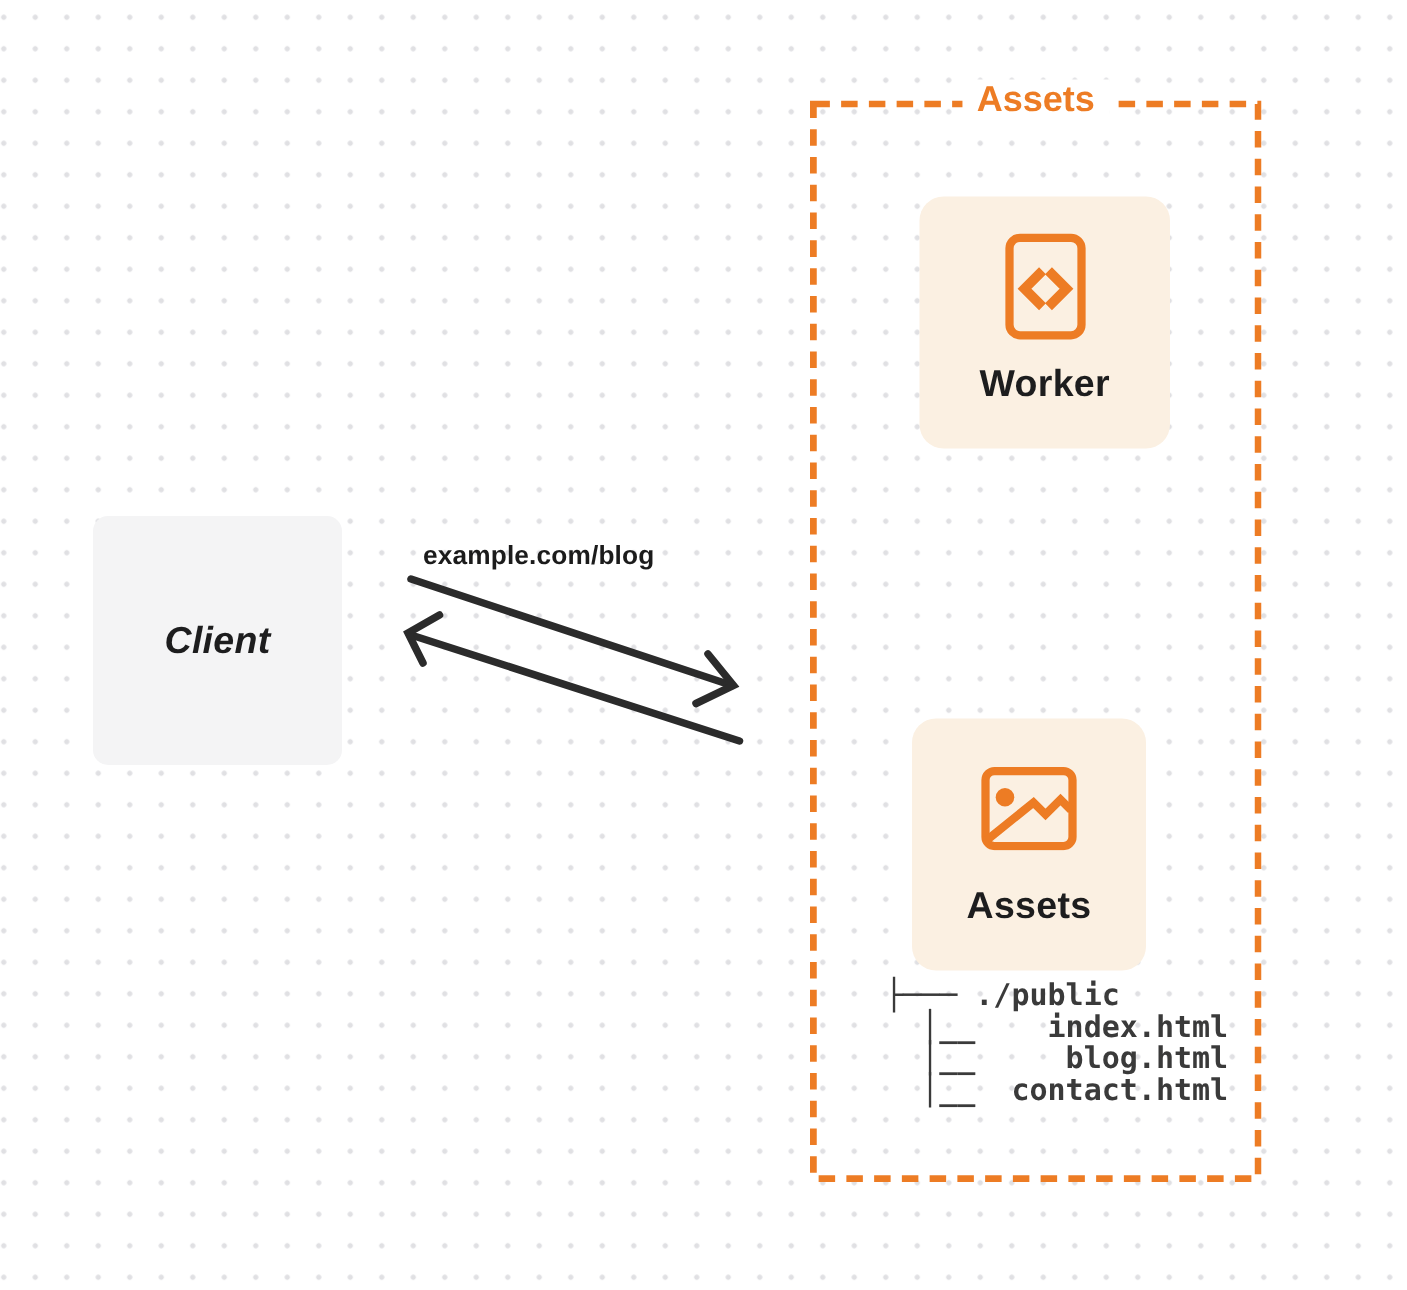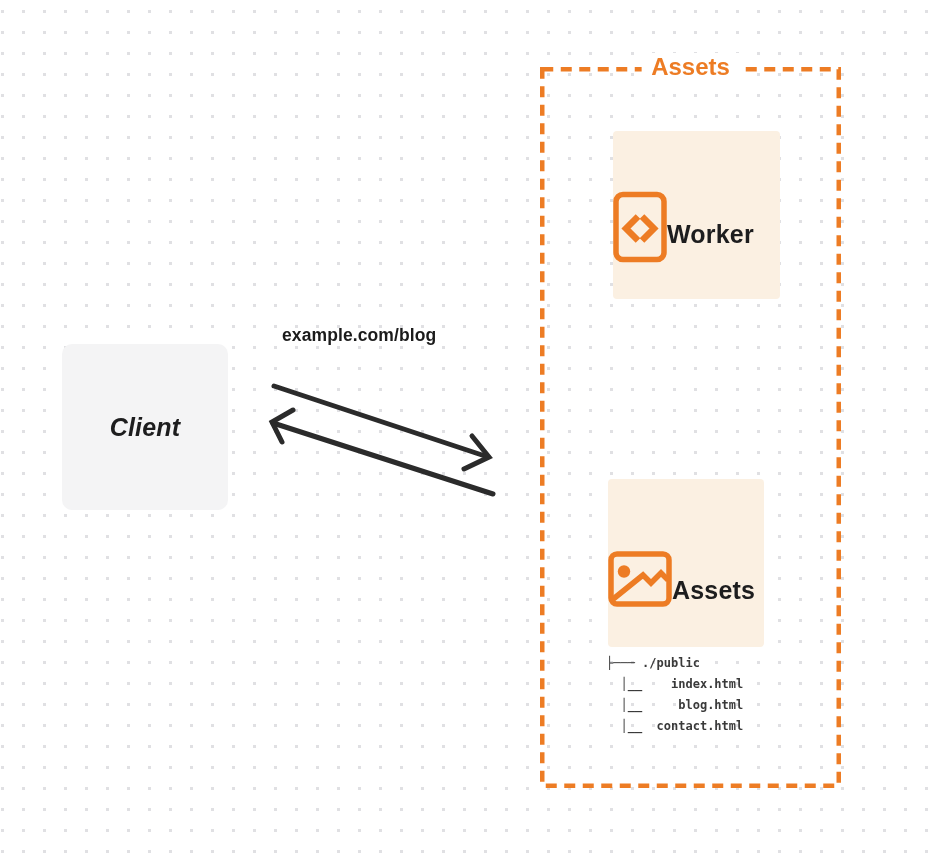--- a/index.html
+++ b/index.html
@@ -32,21 +32,21 @@
     border-radius:10px;
     display:flex; align-items:center; justify-content:center;font-style:italic;
   }
   .box-label{
     font-size:25px; font-weight:bold; letter-spacing:0.2px;
     color:var(--text-dark);
   }
 
   
   .url-label{
-    left:282px; top:325px;
+    left:282px; top:360px;
     font-size:17.5px; font-weight:bold; color:#1B1B1B;
     letter-spacing:0.1px;
   }
 
   
   .arrows-layer{ left:0; top:0; pointer-events:none; }
   .arrow-stroke{
     stroke:var(--arrow); stroke-width:5; fill:none;
     stroke-linecap:round; stroke-linejoin:miter;
   }
@@ -62,39 +62,38 @@
     position:absolute; top:-14px; left:50%; transform:translateX(-50%);
     background:#ffffff; padding:0 10px;
     font-size:24px; font-weight:bold; color:var(--orange);
     line-height:27px; white-space:nowrap;
   }
 
   
   .card{
     position:absolute;
     background:var(--card-fill);
-    border-radius:4px;
-    display:flex; flex-direction:row; align-items:center;
+    border-radius:16px;
+    display:flex; flex-direction:column; align-items:center;
   }
   .worker-card{ left:73px; top:64px; width:167px; height:168px; padding-top:24px; }
   .assets-card{ left:68px; top:412px; width:156px; height:168px; padding-top:32px; }
   .worker-card .box-label{ margin-top:15px; }
   .assets-card .box-label{ margin-top:23px; }
   .icon-stroke{ stroke:var(--orange); fill:none; }
   .icon-fill{ fill:var(--orange); }
 
   
   .file-tree{
     position:absolute; left:50px; top:586px;
     font-family:"DejaVu Sans Mono", monospace;
-    font-size:12px; line-height:21px;
+    font-size:20px; line-height:21px;
     color:var(--tree-text);
     white-space:pre;
     font-weight:bold;
-    margin-left:16px;
   }
 </style>
 </head>
 <body>
 
 <div class="abs client-box">
   <span class="box-label">Client</span>
 </div>
 
 <div class="abs url-label">example.com/blog</div>

